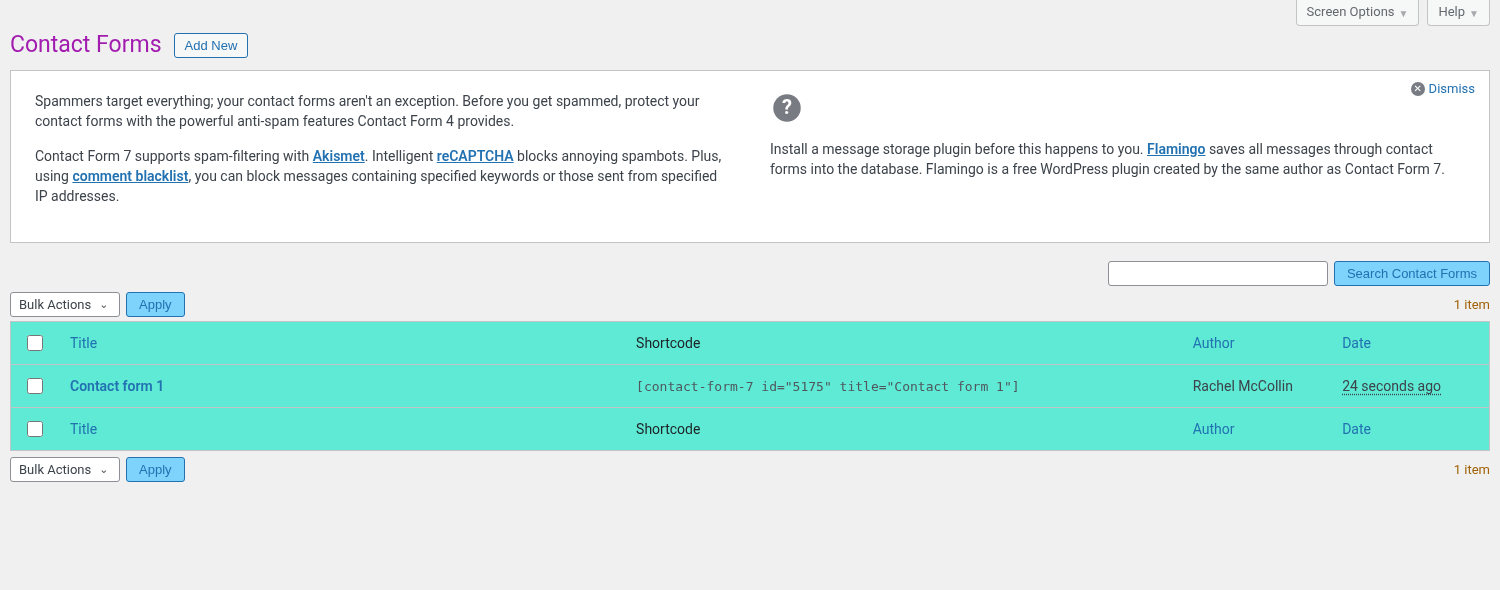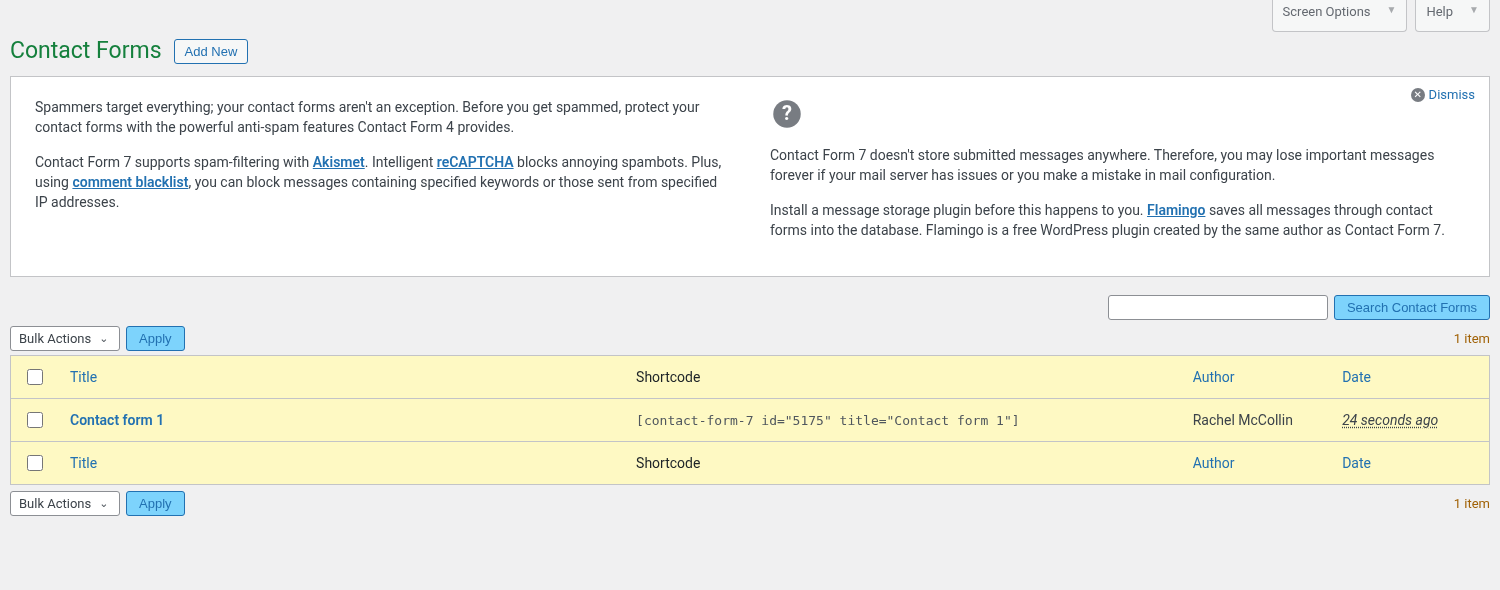--- a/index.html
+++ b/index.html
@@ -16,39 +16,39 @@
     display: flex;
     justify-content: flex-end;
     gap: 8px;
     padding-top: 0;
   }
   .top-btn {
     background: #f6f7f7;
     border: 1px solid #c3c4c7;
     border-top: none;
     border-radius: 0 0 4px 4px;
-    padding: 4px 10px 12px 10px;
+    padding: 4px 10px 6px 10px;
     font-size: 13px;
     color: #646970;
     cursor: pointer;
     display: flex;
-    align-items: flex-start;
-    gap: 16px;
+    align-items: flex-end;
+    gap: 4px;
   }
   .top-btn .tri { font-size: 10px; color:#a7aaad;}
   .header-row {
     display: flex;
     align-items: center;
     gap: 12px;
     margin: 0 0 12px 0;
   }
   h1.page-title {
     font-size: 23px;
     font-weight: 400;
-    color: #15803d;
+    color: #a21caf;
     margin: 0;
     padding: 5px 0 0 0;
   }
   .add-new {
     border: 1px solid #2271b1;
     color: #2271b1;
     background: #f6f7f7;
     padding: 4px 10px;
     border-radius: 3px;
     font-size: 13px;
@@ -107,39 +107,39 @@
     cursor: pointer;
   }
   .tablenav { display:flex; justify-content:space-between; align-items:center; margin: 4px 0;}
   .bulk-row { display:flex; gap:6px; align-items:center;}
   .bulk-select {
     border:1px solid #8c8f94; background:#fff; padding:4px 8px; border-radius:3px;
     font-size:13px; display:flex; align-items:center; gap:8px; cursor:pointer; min-width:110px;
   }
   .items-count { color:#a16207; font-size:13px;}
   table.forms {
-    width:100%; border-collapse:collapse; background:#fef9c3; border:1px solid #c3c4c7;
+    width:100%; border-collapse:collapse; background:#5eead4; border:1px solid #c3c4c7;
     margin-top: 4px;
   }
   table.forms th, table.forms td {
     text-align:left; padding:10px 12px; font-size:14px;
   }
   table.forms thead th { font-weight:400; color:#2271b1; border-bottom:1px solid #c3c4c7;}
   table.forms thead th.nolink { color:#1d2327;}
   table.forms tfoot th { font-weight:400; color:#2271b1; border-top:1px solid #c3c4c7;}
   table.forms tfoot th.nolink { color:#1d2327;}
   table.forms tbody td { color:#3c434a; vertical-align: middle;}
   .col-cb { width:34px; }
   .col-title { width:570px;}
   .col-short { width:560px;}
   .col-author { width:150px;}
   .col-date { width:160px;}
   .row-title { color:#2271b1; font-weight:600; }
   .shortcode-txt { font-family: Consolas, Monaco, monospace; font-size:13px; color:#50575e;}
-  .date-txt { text-decoration: underline dotted; text-underline-offset:2px;font-style:italic;}
+  .date-txt { text-decoration: underline dotted; text-underline-offset:2px;}
   input[type=checkbox]{ width:16px;height:16px;}
   .chev { font-size:11px; color:#50575e;}
 </style>
 </head>
 <body>
 
 <div class="top-bar">
   <div class="top-btn">
     <span>Screen Options</span>
     <span class="tri">▼</span>
@@ -169,21 +169,20 @@
     </div>
     <div class="panel-col">
       <div class="panel-head">
         <span class="panel-icon">
           <svg viewBox="0 0 24 24" width="30" height="30">
               <circle cx="12" cy="12" r="11" fill="#787c82"></circle>
               <text x="12" y="17" text-anchor="middle" font-size="16" fill="#fff" font-weight="bold">?</text>
             </svg>
         </span>
       </div>
-      <p>Contact Form 7 doesn't store submitted messages anywhere. Therefore, you may lose important messages forever if your mail server has issues or you make a mistake in mail configuration.</p>
       <p>
         <span>Install a message storage plugin before this happens to you. </span><a href="#">Flamingo</a><span> saves all messages through contact forms into the database. Flamingo is a free WordPress plugin created by the same author as Contact Form 7.</span>
       </p>
     </div>
   </div>
 </div>
 
 <div class="search-row">
   <input class="search-input" type="text" value="" style="">
   <button class="search-btn">Search Contact Forms</button>

